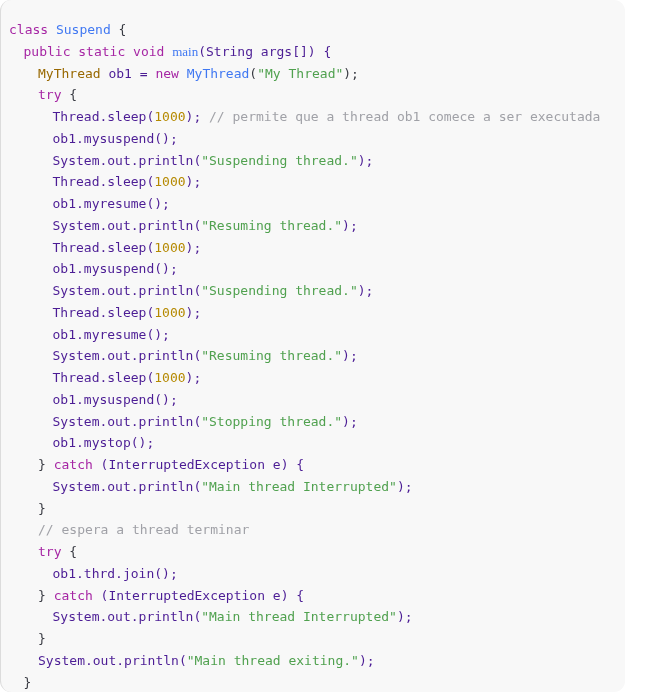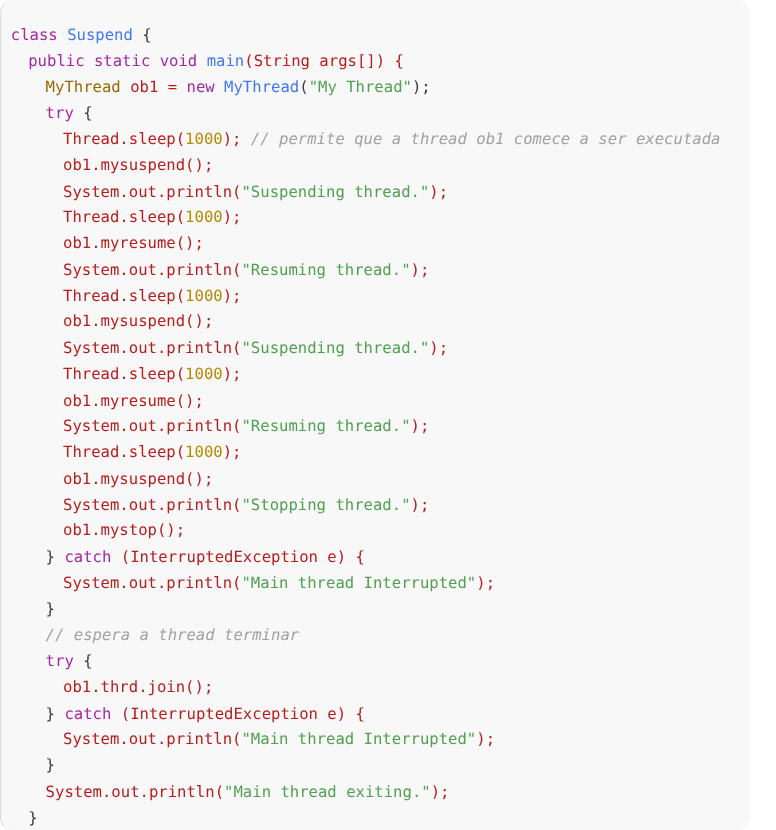--- a/index.html
+++ b/index.html
@@ -30,26 +30,26 @@
     letter-spacing: 0px;
   }
   .code-line {
     height: 21.75px;
     padding-left: 8px;
     white-space: pre;
   }
   
   .tok-kw       { color: #a626a4; }
   .tok-type     { color: #986801; }
-  .tok-fn       { color: #4078f2; }
+  .tok-fn       { color: #4078f2; font-family: Liberation Serif, serif; }
   .tok-cls      { color: #4078f2; }
   .tok-str      { color: #50a14f; }
   .tok-num      { color: #b58900; text-align: center; }
-  .tok-com      { color: #a0a1a7; font-style: italic; }
-  .tok-plain    { color: #b91c1c; }
+  .tok-com      { color: #a0a1a7; }
+  .tok-plain    { color: #4c1d95; }
   .tok-punct    { color: #383a42; }
 </style>
 </head>
 <body>
 
 <div id="code-block">
   <pre id="code-lines"><div class="code-line" style="padding-left: 8px;"><span class="tok-kw">class</span><span class="tok-plain"> </span><span class="tok-cls">Suspend</span><span class="tok-punct"> {</span></div><div class="code-line" style="padding-left: 22.5px;"><span class="tok-kw">public static void</span><span class="tok-plain"> </span><span class="tok-fn">main</span><span class="tok-plain">(String args[]) {</span></div><div class="code-line" style="padding-left: 37px;"><span class="tok-type">MyThread</span><span class="tok-plain"> ob1 = </span><span class="tok-kw">new</span><span class="tok-plain"> </span><span class="tok-cls">MyThread</span><span class="tok-punct">(</span><span class="tok-str">"My Thread"</span><span class="tok-punct">);</span></div><div class="code-line" style="padding-left: 37px;"><span class="tok-kw">try</span><span class="tok-punct"> {</span></div><div class="code-line" style="padding-left: 51.5px;"><span class="tok-plain">Thread.sleep(</span><span class="tok-num">1000</span><span class="tok-plain">); </span><span class="tok-com">// permite que a thread ob1 comece a ser executada</span></div><div class="code-line" style="padding-left: 51.5px;"><span class="tok-plain">ob1.mysuspend();</span></div><div class="code-line" style="padding-left: 51.5px;"><span class="tok-plain">System.out.println(</span><span class="tok-str">"Suspending thread."</span><span class="tok-plain">);</span></div><div class="code-line" style="padding-left: 51.5px;"><span class="tok-plain">Thread.sleep(</span><span class="tok-num">1000</span><span class="tok-plain">);</span></div><div class="code-line" style="padding-left: 51.5px;"><span class="tok-plain">ob1.myresume();</span></div><div class="code-line" style="padding-left: 51.5px;"><span class="tok-plain">System.out.println(</span><span class="tok-str">"Resuming thread."</span><span class="tok-plain">);</span></div><div class="code-line" style="padding-left: 51.5px;"><span class="tok-plain">Thread.sleep(</span><span class="tok-num">1000</span><span class="tok-plain">);</span></div><div class="code-line" style="padding-left: 51.5px;"><span class="tok-plain">ob1.mysuspend();</span></div><div class="code-line" style="padding-left: 51.5px;"><span class="tok-plain">System.out.println(</span><span class="tok-str">"Suspending thread."</span><span class="tok-plain">);</span></div><div class="code-line" style="padding-left: 51.5px;"><span class="tok-plain">Thread.sleep(</span><span class="tok-num">1000</span><span class="tok-plain">);</span></div><div class="code-line" style="padding-left: 51.5px;"><span class="tok-plain">ob1.myresume();</span></div><div class="code-line" style="padding-left: 51.5px;"><span class="tok-plain">System.out.println(</span><span class="tok-str">"Resuming thread."</span><span class="tok-plain">);</span></div><div class="code-line" style="padding-left: 51.5px;"><span class="tok-plain">Thread.sleep(</span><span class="tok-num">1000</span><span class="tok-plain">);</span></div><div class="code-line" style="padding-left: 51.5px;"><span class="tok-plain">ob1.mysuspend();</span></div><div class="code-line" style="padding-left: 51.5px;"><span class="tok-plain">System.out.println(</span><span class="tok-str">"Stopping thread."</span><span class="tok-plain">);</span></div><div class="code-line" style="padding-left: 51.5px;"><span class="tok-plain">ob1.mystop();</span></div><div class="code-line" style="padding-left: 37px;"><span class="tok-punct">} </span><span class="tok-kw">catch</span><span class="tok-plain"> (InterruptedException e) {</span></div><div class="code-line" style="padding-left: 51.5px;"><span class="tok-plain">System.out.println(</span><span class="tok-str">"Main thread Interrupted"</span><span class="tok-plain">);</span></div><div class="code-line" style="padding-left: 37px;"><span class="tok-punct">}</span></div><div class="code-line" style="padding-left: 37px;"><span class="tok-com">// espera a thread terminar</span></div><div class="code-line" style="padding-left: 37px;"><span class="tok-kw">try</span><span class="tok-punct"> {</span></div><div class="code-line" style="padding-left: 51.5px;"><span class="tok-plain">ob1.thrd.join();</span></div><div class="code-line" style="padding-left: 37px;"><span class="tok-punct">} </span><span class="tok-kw">catch</span><span class="tok-plain"> (InterruptedException e) {</span></div><div class="code-line" style="padding-left: 51.5px;"><span class="tok-plain">System.out.println(</span><span class="tok-str">"Main thread Interrupted"</span><span class="tok-plain">);</span></div><div class="code-line" style="padding-left: 37px;"><span class="tok-punct">}</span></div><div class="code-line" style="padding-left: 37px;"><span class="tok-plain">System.out.println(</span><span class="tok-str">"Main thread exiting."</span><span class="tok-plain">);</span></div><div class="code-line" style="padding-left: 22.5px;"><span class="tok-punct">}</span></div></pre>
 </div>
 
 </body></html>

